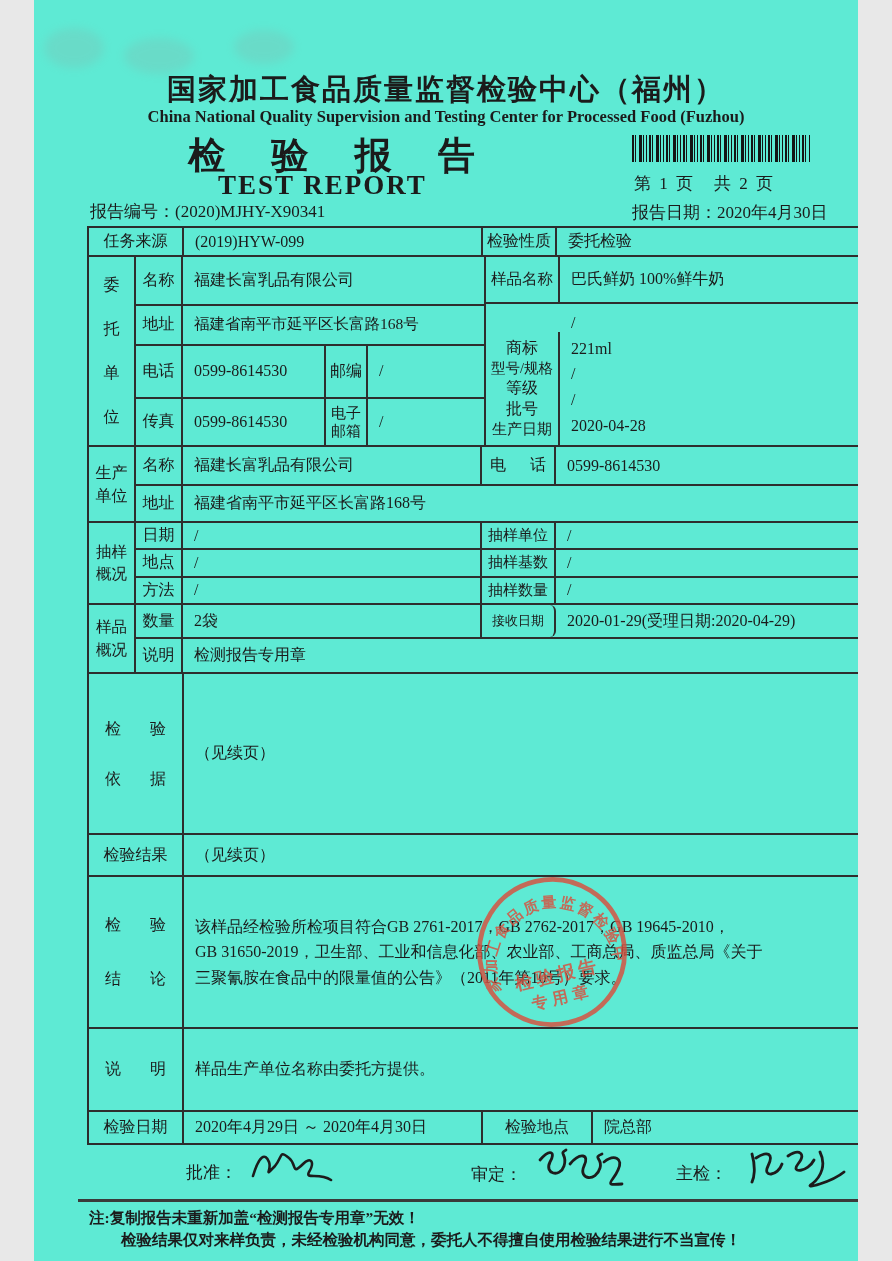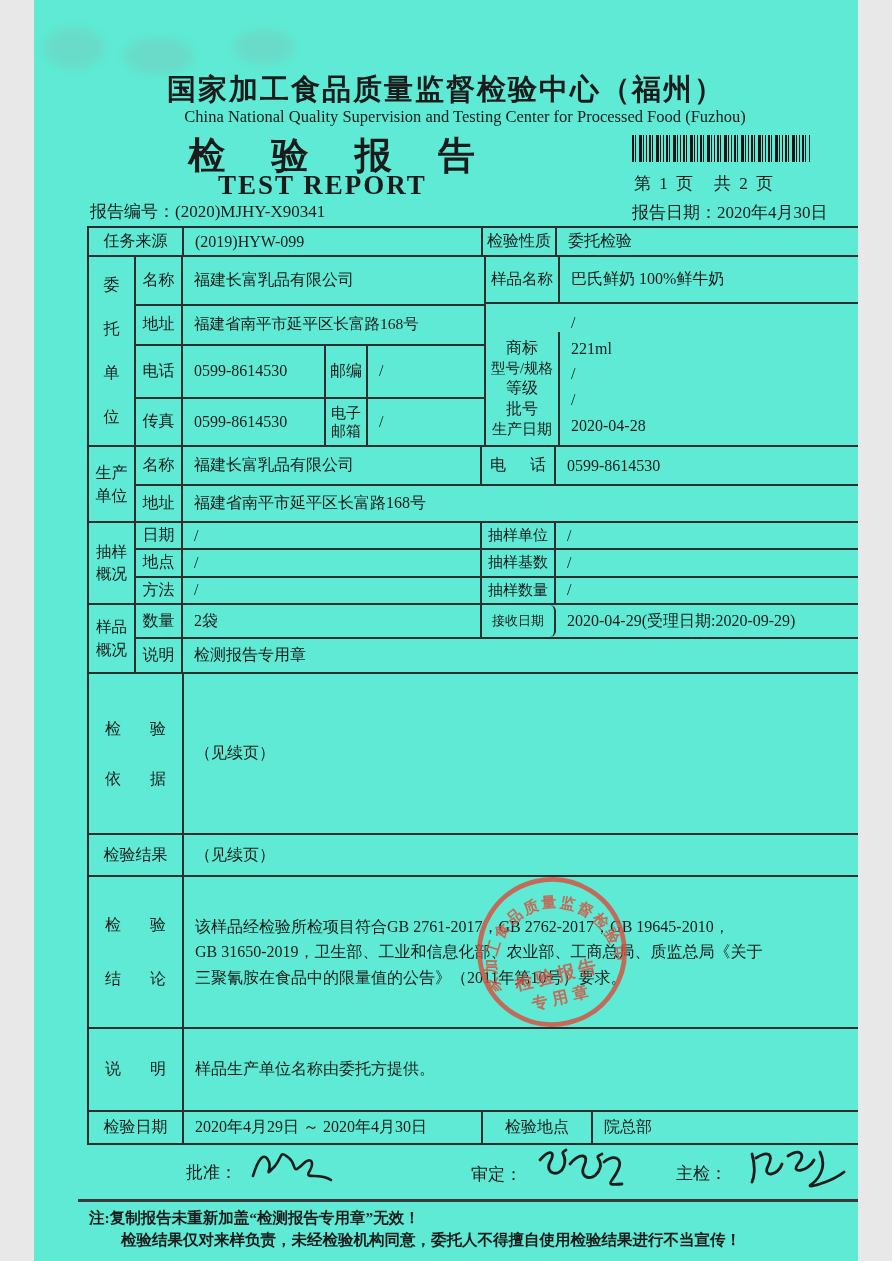--- a/index.html
+++ b/index.html
@@ -3,21 +3,21 @@
 <meta charset="utf-8">
 <style>
   html,body{margin:0;padding:0;background:#e8e8e8;}
   .page{position:relative;width:824px;height:1261px;background:#5eead4;overflow:hidden;
         font-family:"Liberation Serif","DejaVu Serif",serif;color:#1b1b1b;margin:0 auto;}
   
   .hdr{position:absolute;left:0;top:0;width:100%;}
   .org-cn{position:absolute;top:70px;left:0;width:100%;text-align:center;
           font-size:29px;font-weight:bold;letter-spacing:2px;}
   .org-en{position:absolute;top:107px;left:0;width:100%;text-align:center;
-          font-size:16.5px;font-weight:normal;margin-left:19px;}
+          font-size:16.5px;font-weight:bold;}
   .title-cn{position:absolute;top:131px;left:0;width:70%;text-align:center;
           font-size:37px;font-weight:bold;letter-spacing:0.5em;padding-left:0.5em;}
   .title-en{position:absolute;top:170px;left:0;width:70%;text-align:center;
           font-size:27px;font-weight:bold;letter-spacing:2px;}
   .barcode{position:absolute;left:598px;top:135px;width:178px;height:27px;background:
      repeating-linear-gradient(90deg,#141414 0,#141414 2px,transparent 2px,transparent 3px,
        #141414 3px,#141414 4px,transparent 4px,transparent 7px,#141414 7px,#141414 10px,
        transparent 10px,transparent 11px,#141414 11px,#141414 12px,transparent 12px,
        transparent 14px,#141414 14px,#141414 15px,transparent 15px,transparent 17px);}
   .page-info{position:absolute;left:600px;top:172px;font-size:17px;letter-spacing:2px;}
@@ -184,21 +184,21 @@
 
     <div class="band" style="min-height:69px;">
       <div class="c w1">
         <div class="sqlab" style="font-size:15.5px;">样品概况</div>
       </div>
       <div class="stack fx">
         <div class="subrow" style="min-height:34px;">
           <div class="c lab w2">数量</div>
           <div class="c val wv">2袋</div>
           <div class="c lab wr" style="font-size:13px;border-radius:6px;">接收日期</div>
-          <div class="c val fx last">2020-04-29(受理日期:2020-09-29)</div>
+          <div class="c val fx last">2020-01-29(受理日期:2020-04-29)</div>
         </div>
         <div class="subrow" style="min-height:33px;flex:1;">
           <div class="c lab w2">说明</div>
           <div class="c val fx last">检测报告专用章</div>
         </div>
       </div>
     </div>
 
     <div class="band" style="min-height:161px;">
       <div class="c" style="width:95px;">

